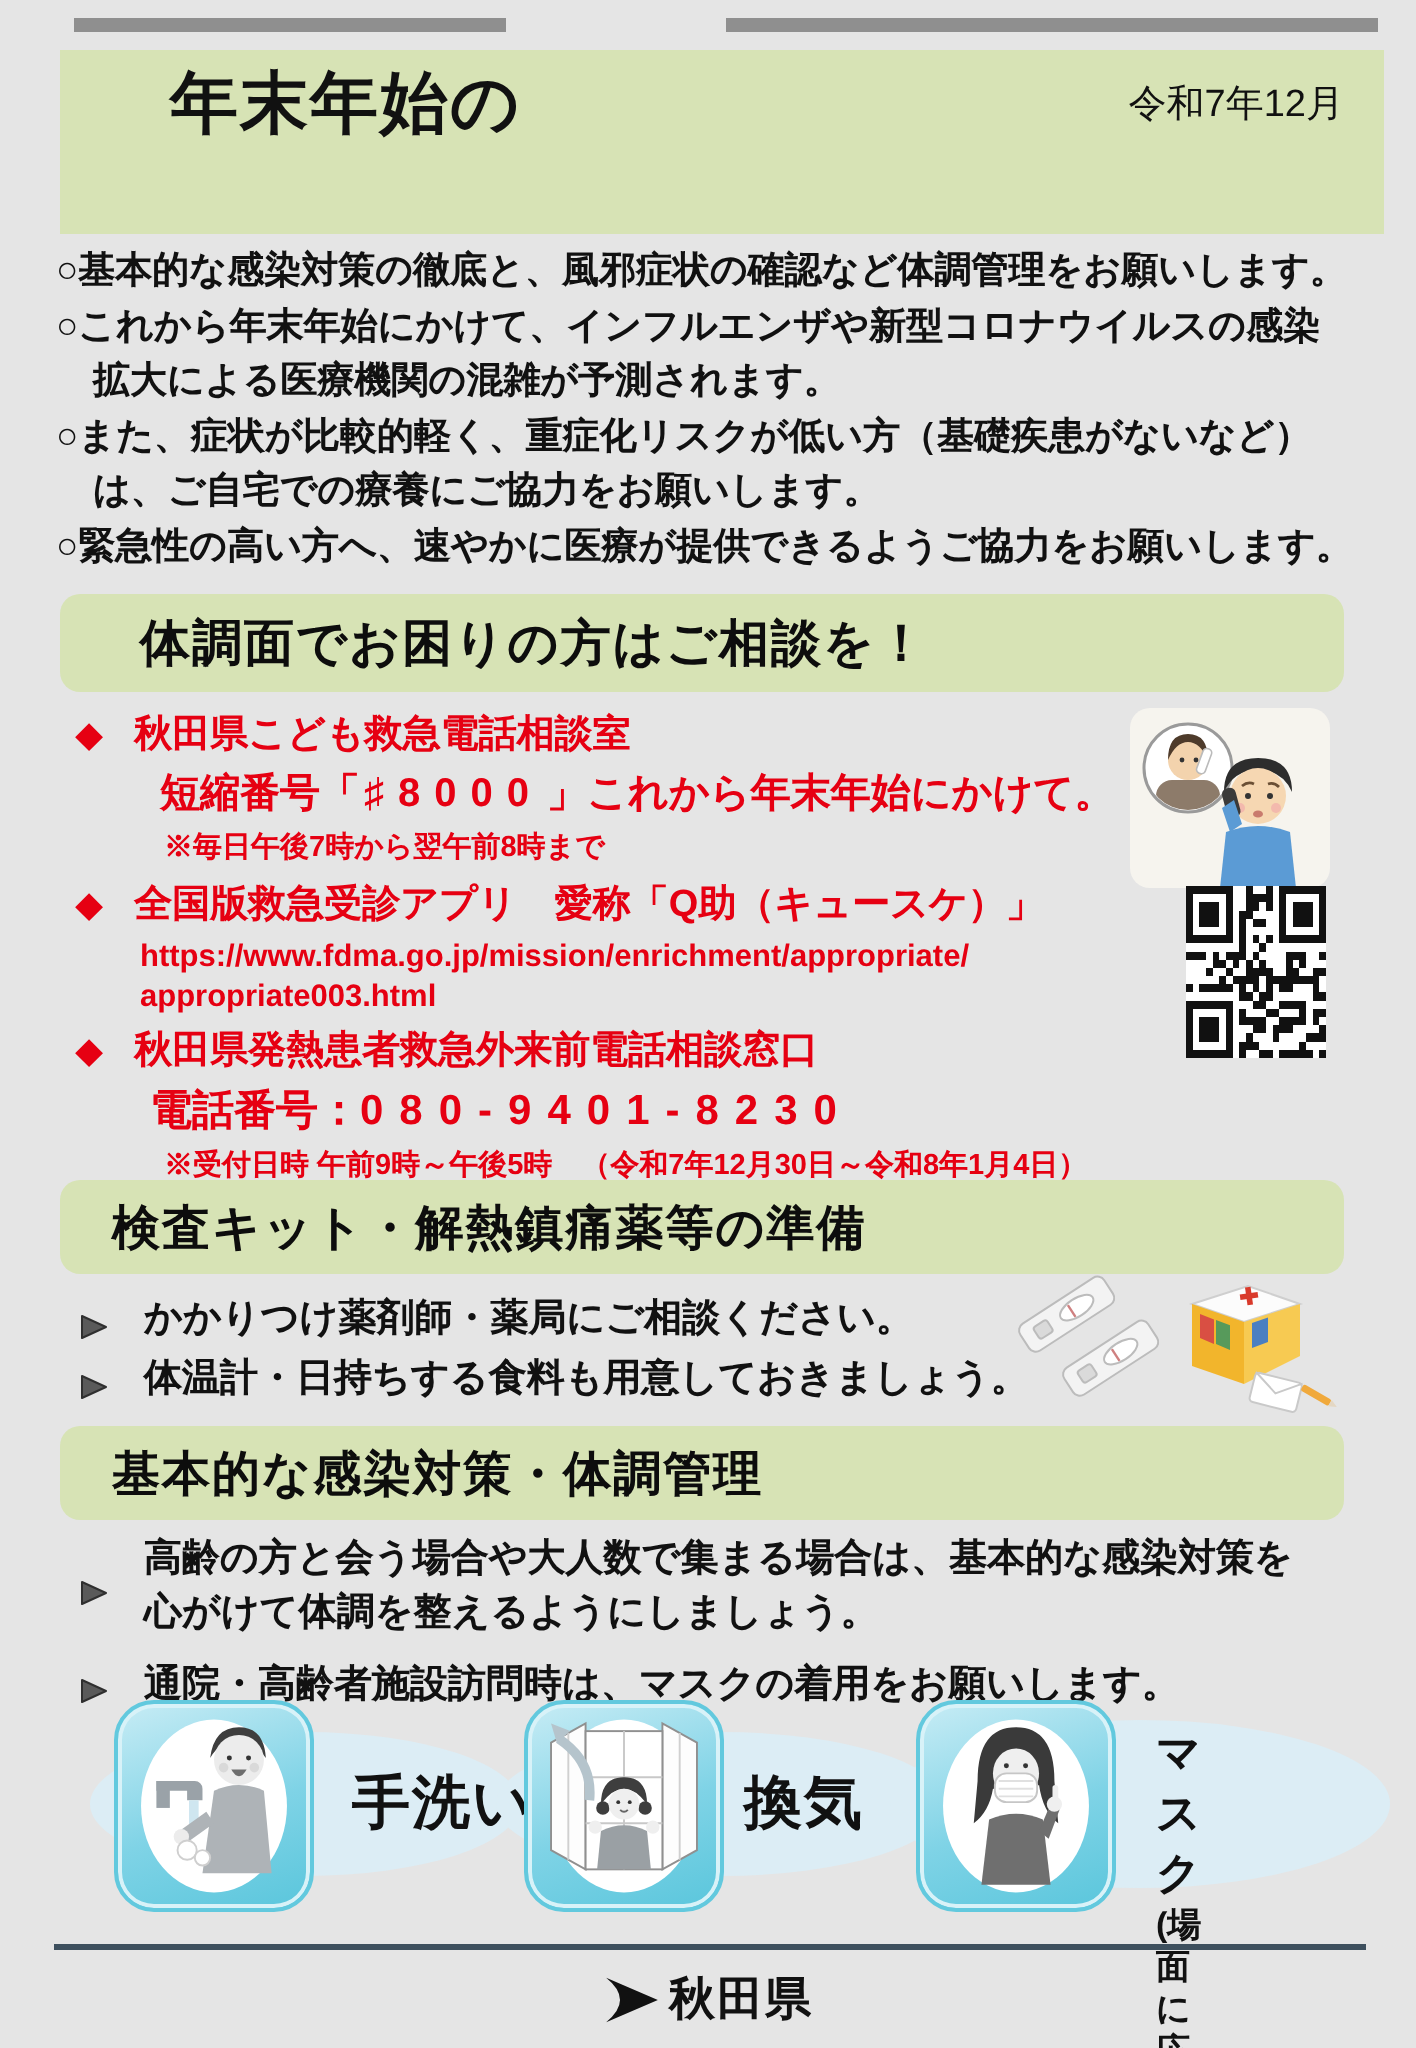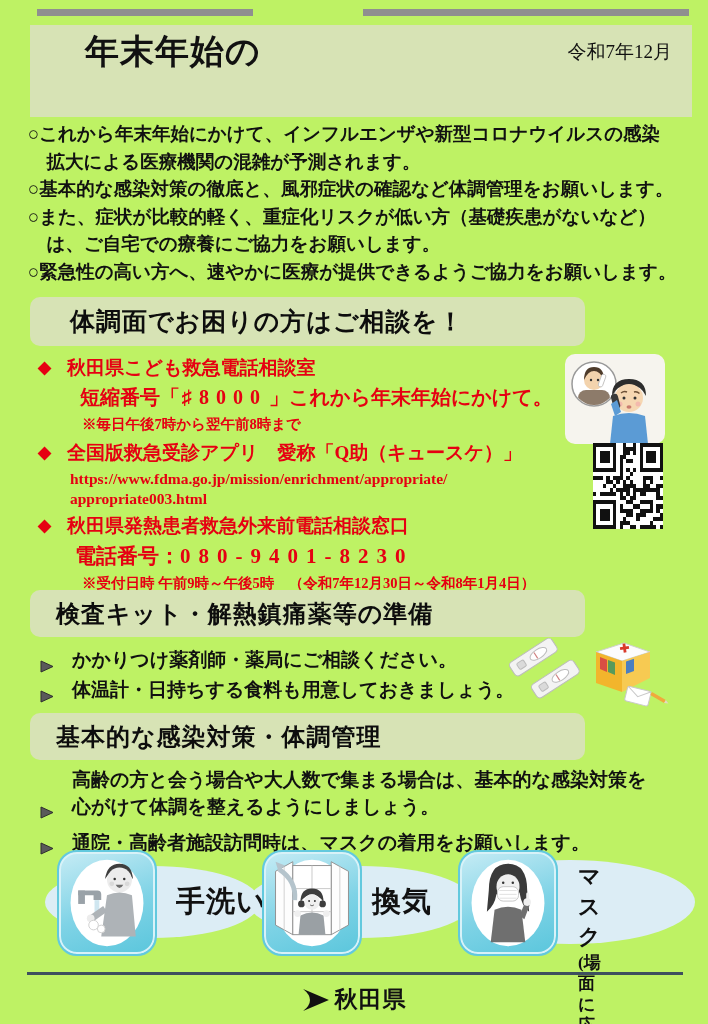--- a/index.html
+++ b/index.html
@@ -4,39 +4,39 @@
 <style>
   :root{
     --green:#d7e3b5;
     --red:#e60012;
     --tileblue:#5ac6dc;
     --line:#3e505e;
   }
   *{margin:0;padding:0;box-sizing:border-box;}
   html,body{background:#ffffff;}
   .page{
-    position:relative;width:708px;height:1024px;background:#bef264;overflow:hidden;
-    font-family:Liberation Serif, serif;font-weight:bold;color:#111;
+    position:relative;width:708px;height:1024px;background:#e5e5e5;overflow:hidden;
+    font-family:Liberation Sans, sans-serif;font-weight:bold;color:#111;
   }
   .top-strip{position:absolute;top:9px;height:7px;background:#8f8f8f;}
   .ts1{left:37px;width:216px;}
   .ts2{left:363px;width:326px;}
 
   
   .band{position:absolute;left:30px;top:25px;width:662px;height:92px;background:var(--green);}
   .title-l1{position:absolute;left:55px;top:4px;font-size:34px;letter-spacing:1px;}
   .title-l2{position:absolute;left:94px;top:45px;font-size:34px;letter-spacing:1px;}
   .date{position:absolute;right:20px;top:14px;font-size:19px;font-weight:normal;}
 
   
   .intro{position:absolute;left:28px;top:121px;width:678px;}
   .ib{font-size:18.5px;line-height:27.5px;white-space:pre-line;}
 
   
-  .bar{position:absolute;left:30px;width:555px;background:var(--green);border-radius:10px;
+  .bar{position:absolute;left:30px;width:642px;background:var(--green);border-radius:10px;
        display:flex;align-items:center;}
   .bar span{font-size:24px;letter-spacing:1px;color:#0d0d0d;}
   .bar1{top:297px;height:49px;padding-left:40px;}
   .bar1 span{font-size:25px;}
   .bar2{top:590px;height:47px;padding-left:26px;}
   .bar3{top:713px;height:47px;padding-left:26px;}
 
   
   .citem{position:absolute;left:38px;color:var(--red);}
   .c1{top:356px;} .c2{top:441px;} .c3{top:514px;}
@@ -50,21 +50,21 @@
   .phone{margin-left:37px;margin-top:5px;font-size:21px;line-height:26px;}
   .phone .pnum{letter-spacing:8px;}
 
   .illus1{position:absolute;left:565px;top:354px;width:100px;height:90px;}
   .qr{position:absolute;left:593px;top:443px;width:70px;height:86px;}
 
   
   .alist{position:absolute;left:40px;width:650px;}
   .prep-list{top:646px;}
   .basic-list{top:766px;}
-  .aitem{display:flex;align-items:flex-end;gap:18px;font-size:19px;line-height:28px;margin-bottom:2px;}
+  .aitem{display:flex;align-items:center;gap:18px;font-size:19px;line-height:28px;margin-bottom:2px;}
   .basic-list .aitem{line-height:27px;}
   .basic-list .aitem+.aitem{margin-top:9px;}
   .aitem .arr{flex:0 0 auto;margin-top:6px;}
   .aitem .atext{white-space:pre-line;}
   .prep-illus{position:absolute;left:500px;top:628px;width:192px;height:86px;}
 
   
   .tiles{position:absolute;left:0;top:846px;width:608px;height:120px;}
   .cloud{position:absolute;background:#dcedf5;border-radius:50%;}
   .cl1{left:45px;top:20px;width:215px;height:72px;}
@@ -91,23 +91,23 @@
 <div class="page">
   <div class="top-strip ts1"></div>
   <div class="top-strip ts2"></div>
 
   <header class="band">
     <div class="title-l1">年末年始の</div>
     <div class="date">令和7年12月</div>
   </header>
 
   <section class="intro">
+    <p class="ib">○基本的な感染対策の徹底と、風邪症状の確認など体調管理をお願いします。</p>
     <p class="ib">○これから年末年始にかけて、インフルエンザや新型コロナウイルスの感染
 　拡大による医療機関の混雑が予測されます。</p>
-    <p class="ib">○基本的な感染対策の徹底と、風邪症状の確認など体調管理をお願いします。</p>
     <p class="ib">○また、症状が比較的軽く、重症化リスクが低い方（基礎疾患がないなど）
 　は、ご自宅での療養にご協力をお願いします。</p>
     <p class="ib">○緊急性の高い方へ、速やかに医療が提供できるようご協力をお願いします。</p>
   </section>
 
   <div class="bar bar1">
     <span>体調面でお困りの方はご相談を！</span>
   </div>
 
   <div class="citem c1">

